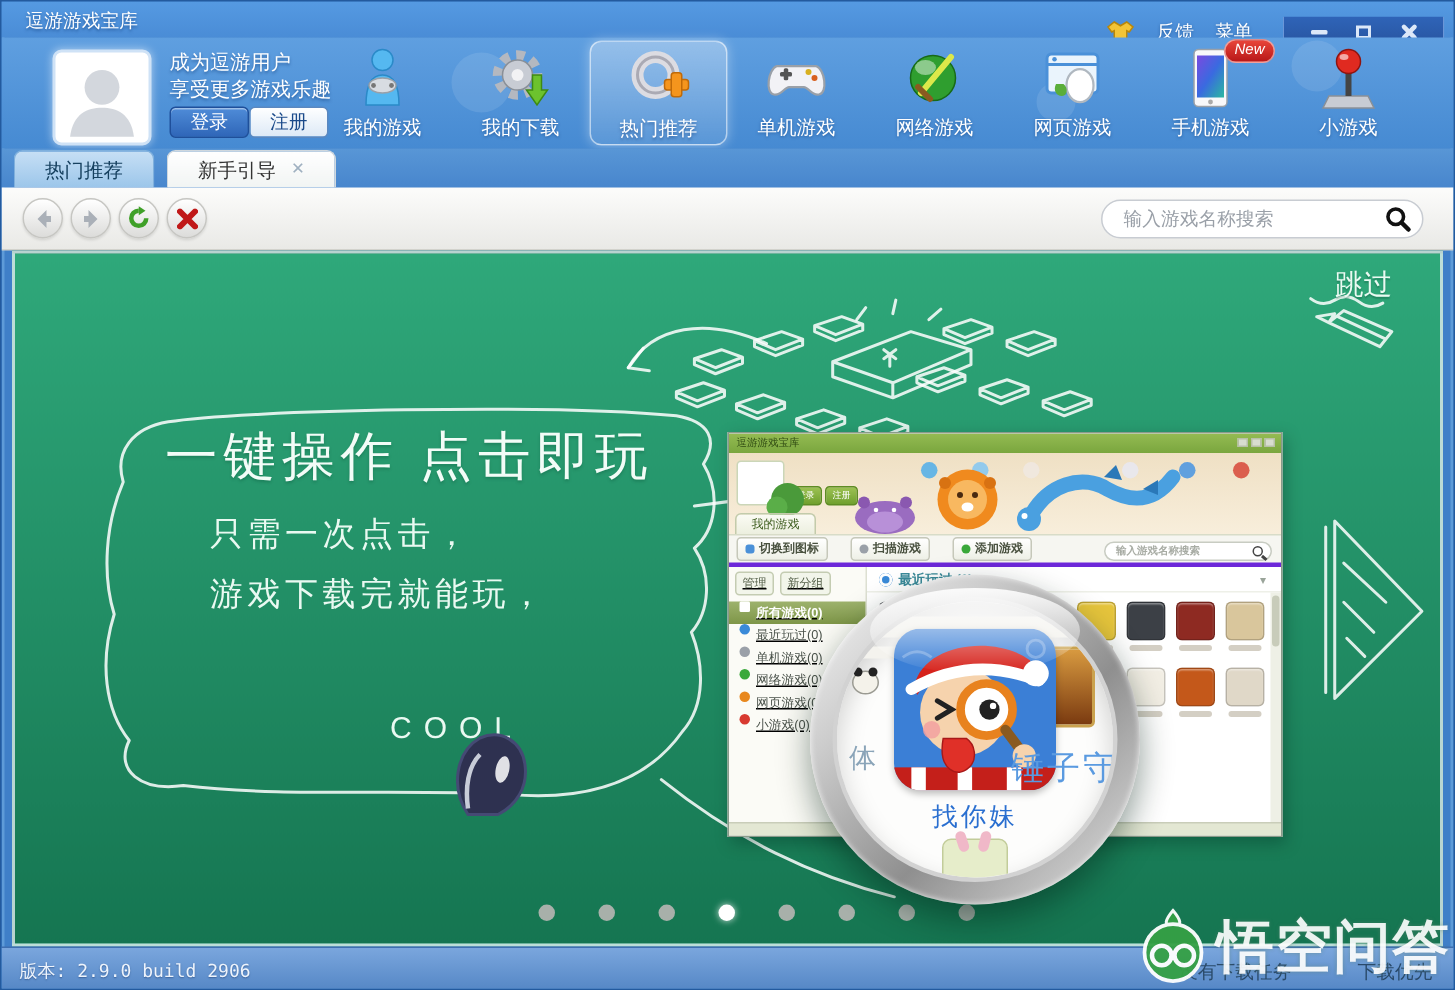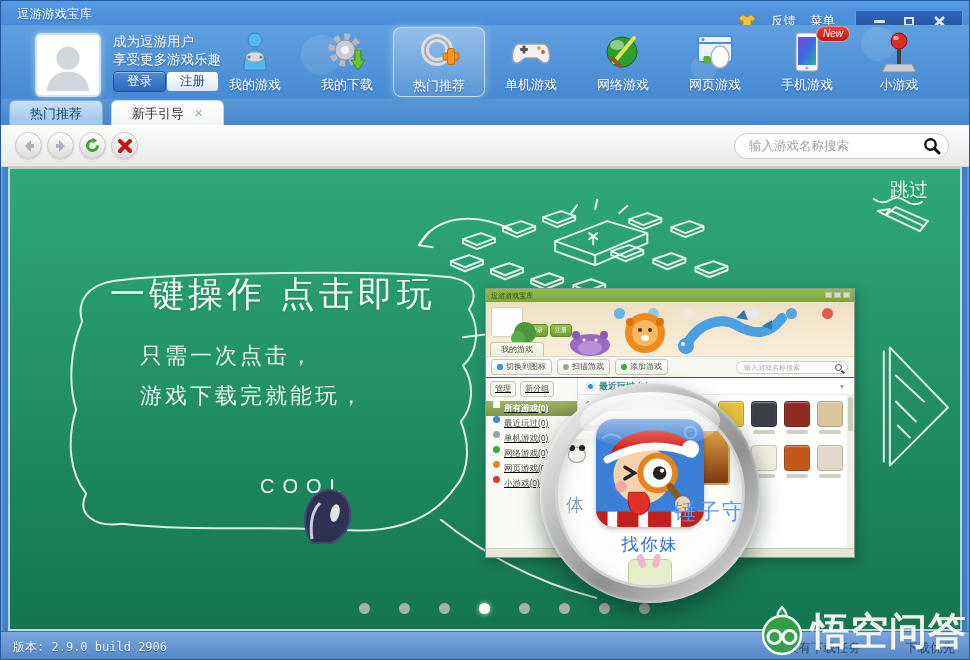--- a/index.html
+++ b/index.html
@@ -75,21 +75,21 @@
   .search-input::placeholder { color:#9aa0a8; }
   .search-btn { position:absolute; right:8px; top:4px; width:18px; height:18px; cursor:pointer; }
 
   
   .board { position:absolute; left:7px; right:7px; top:166px; height:464px;
            background:linear-gradient(#2fa87a,#157551); border:2px solid rgba(225,235,240,.8);
            overflow:hidden; }
   .doodles { position:absolute; inset:0; z-index:1; }
   .skip { position:absolute; right:32px; top:8px; color:#eafaf2; font-size:19px; z-index:2; cursor:pointer;
           text-shadow:0 1px 1px rgba(0,60,40,.3); }
-  .headline { position:absolute; left:100px; top:102px; color:#f2fcf7; font-size:35px; letter-spacing:4px;
+  .headline { position:absolute; left:100px; top:112px; color:#f2fcf7; font-size:35px; letter-spacing:4px;
           z-index:2; text-shadow:0 1px 2px rgba(0,60,40,.25); }
   .bline { position:absolute; color:#e9f9f1; font-size:22px; letter-spacing:3px; z-index:2; }
   .bline1 { left:130px; top:172px; } .bline2 { left:130px; top:212px; } .bline3 { left:130px; top:252px; }
   .cool { position:absolute; left:250px; top:306px; color:#e9f9f1; font-size:20px; letter-spacing:8px; z-index:2; }
   .penguin { position:absolute; left:272px; top:316px; width:84px; height:64px; z-index:2; }
 
   
   .miniapp { position:absolute; left:475px; top:119px; width:370px; height:270px; z-index:3;
              background:#fff; border:1px solid #8a9a8a; box-shadow:2px 4px 10px rgba(0,40,30,.35);
              font-size:8px; overflow:hidden; }
@@ -100,22 +100,22 @@
              background:linear-gradient(#efe0c4,#f8eedb); overflow:hidden; }
   .m-avatar { position:absolute; left:5px; top:5px; width:32px; height:30px; background:#fff;
              border:1px solid #cbd6b8; border-radius:3px; }
   .m-minibtn { position:absolute; font-size:6px; color:#fff; background:linear-gradient(#9cc153,#70a02e);
              border-radius:3px; padding:1px 4px; border:1px solid #5e8c24; }
   .m-tab { position:absolute; left:4px; bottom:0; width:54px; height:14px; background:linear-gradient(#fbfbf4,#ecefdf);
              border:1px solid #c2cbab; border-bottom:none; border-radius:4px 4px 0 0; text-align:center;
              line-height:13px; color:#3a5a1a; font-size:8px; }
   .m-navdot { position:absolute; top:6px; width:11px; height:11px; border-radius:50%; opacity:.9; }
   .m-char { position:absolute; }
-  .m-toolbar { height:22px; background:#f6f6f1; border-top:1px solid #d8dcc8; border-bottom:1px solid #6d28d9;
-             display:flex; align-items:center; gap:5px; padding:0 5px; position:relative; }
+  .m-toolbar { height:22px; background:#f6f6f1; border-top:1px solid #d8dcc8; border-bottom:3px solid #6d28d9;
+             display:flex; align-items:center; gap:15px; padding:0 5px; position:relative;font-weight:bold; }
   .m-tbtn { border:1px solid #c6c8ba; background:linear-gradient(#ffffff,#eef0e6); border-radius:3px;
              padding:1px 5px 2px; color:#4a5240; display:flex; align-items:center; gap:3px; font-size:8px; }
   .m-tbtn i { width:6px; height:6px; border-radius:2px; display:inline-block; }
   .m-search { position:absolute; right:6px; top:4px; width:112px; height:13px; border:1px solid #c8ccc2;
              border-radius:7px; background:#fff; color:#a8aca4; font-size:7px; line-height:12px; padding-left:7px; }
   .m-search b { position:absolute; right:5px; top:2px; width:7px; height:7px; border:1.5px solid #444;
              border-radius:50%; } 
   .m-search b:after { content:''; position:absolute; left:5px; top:6px; width:4px; height:1.5px; background:#444; transform:rotate(40deg); }
   .m-body { display:flex; height:170px; }
   .m-side { width:92px; border-right:1px solid #dde0d2; background:#fbfbf6; padding-top:3px;text-decoration:underline; }

